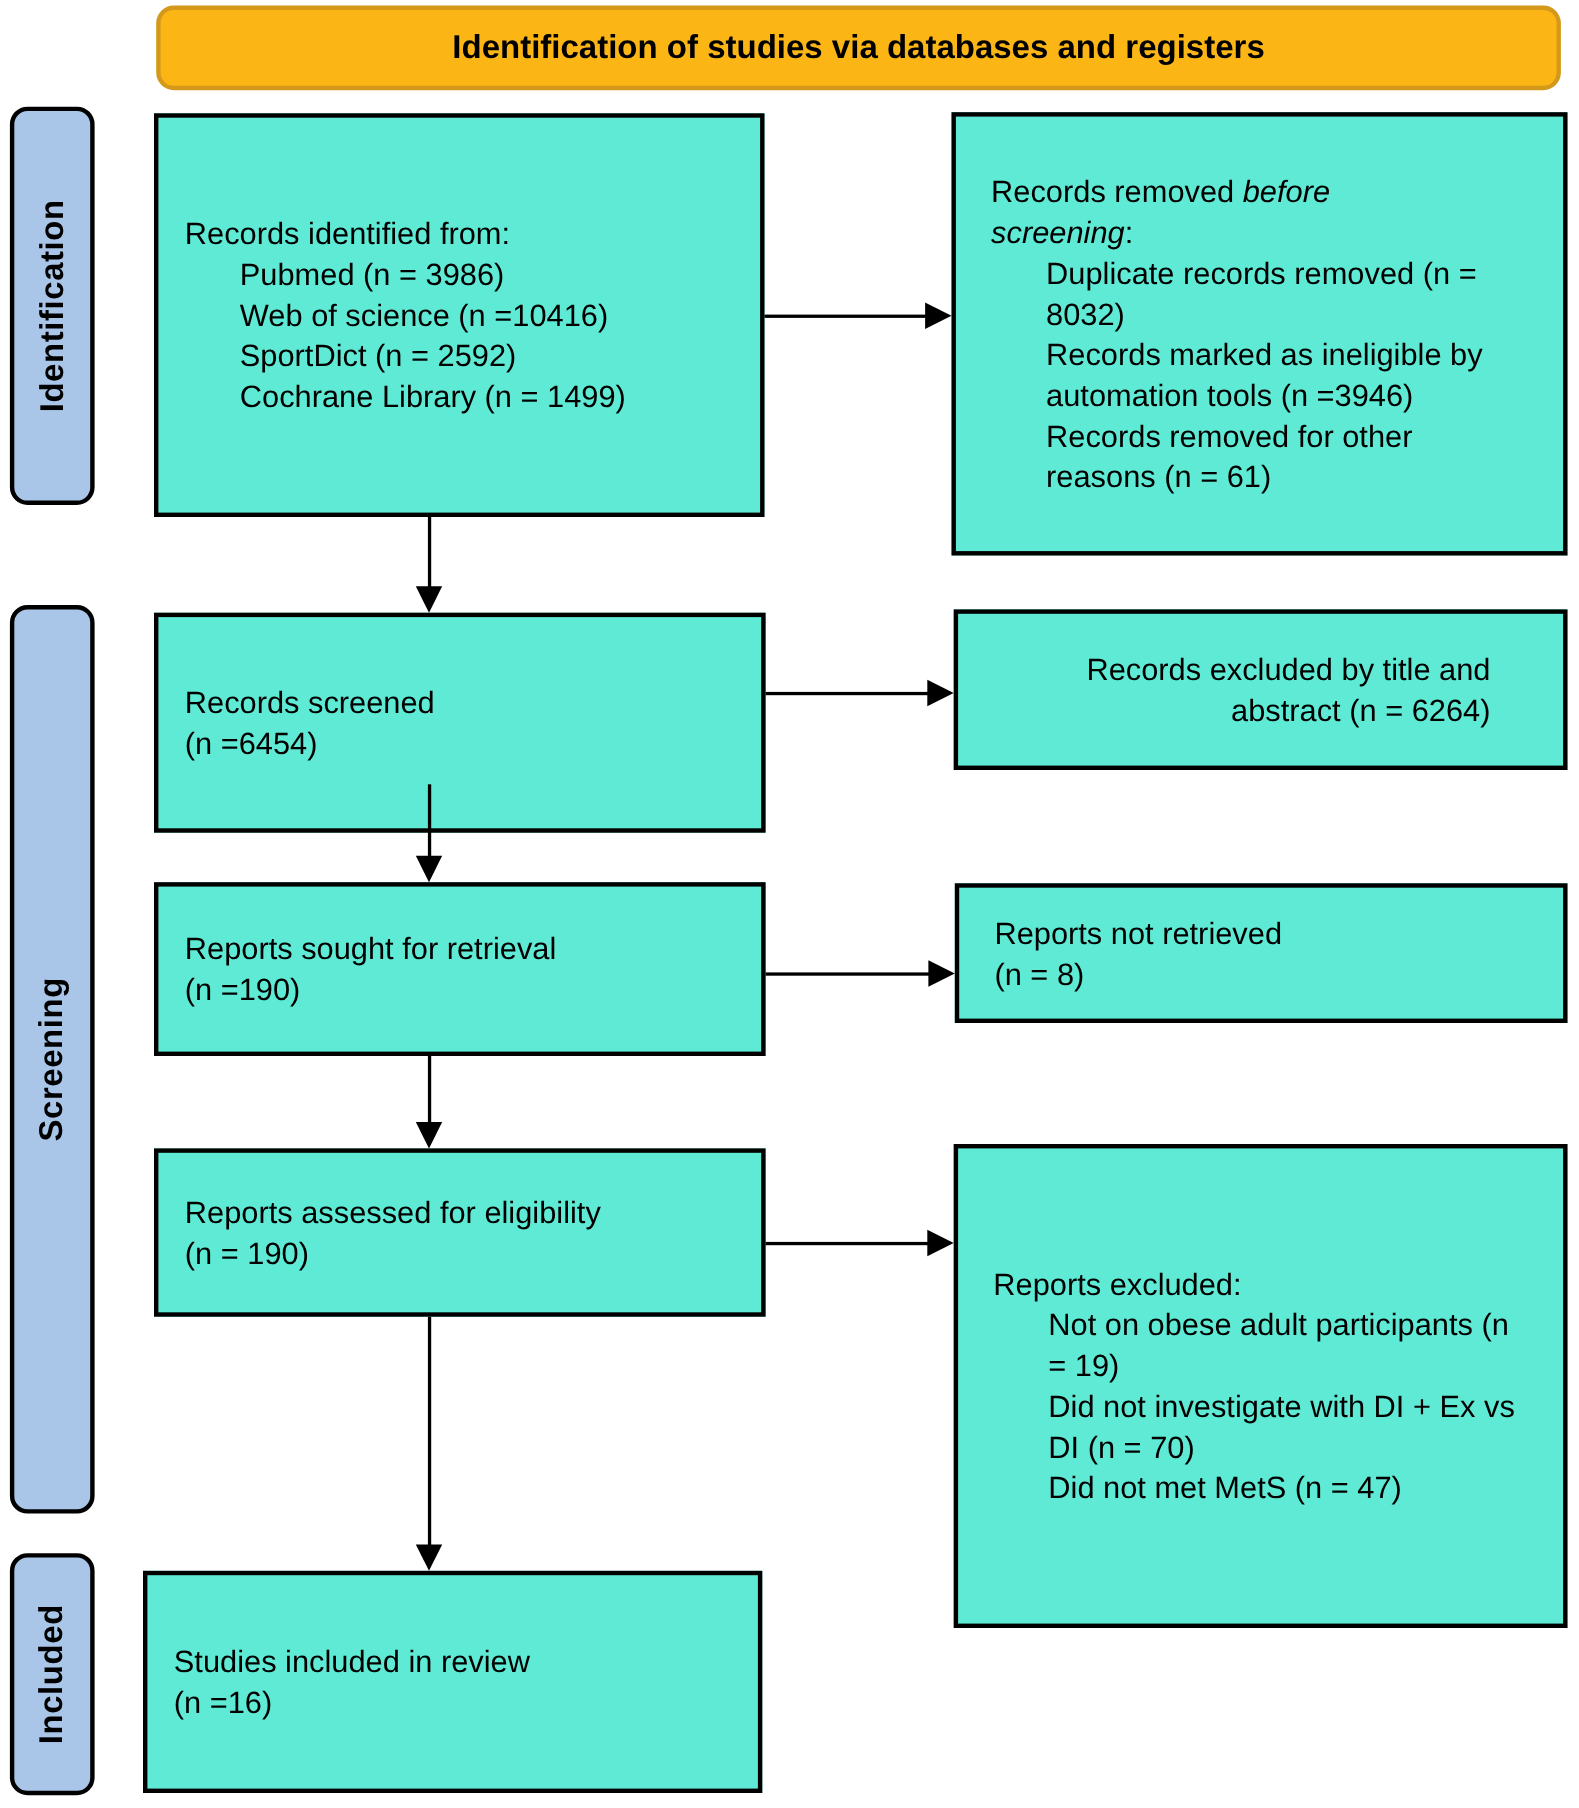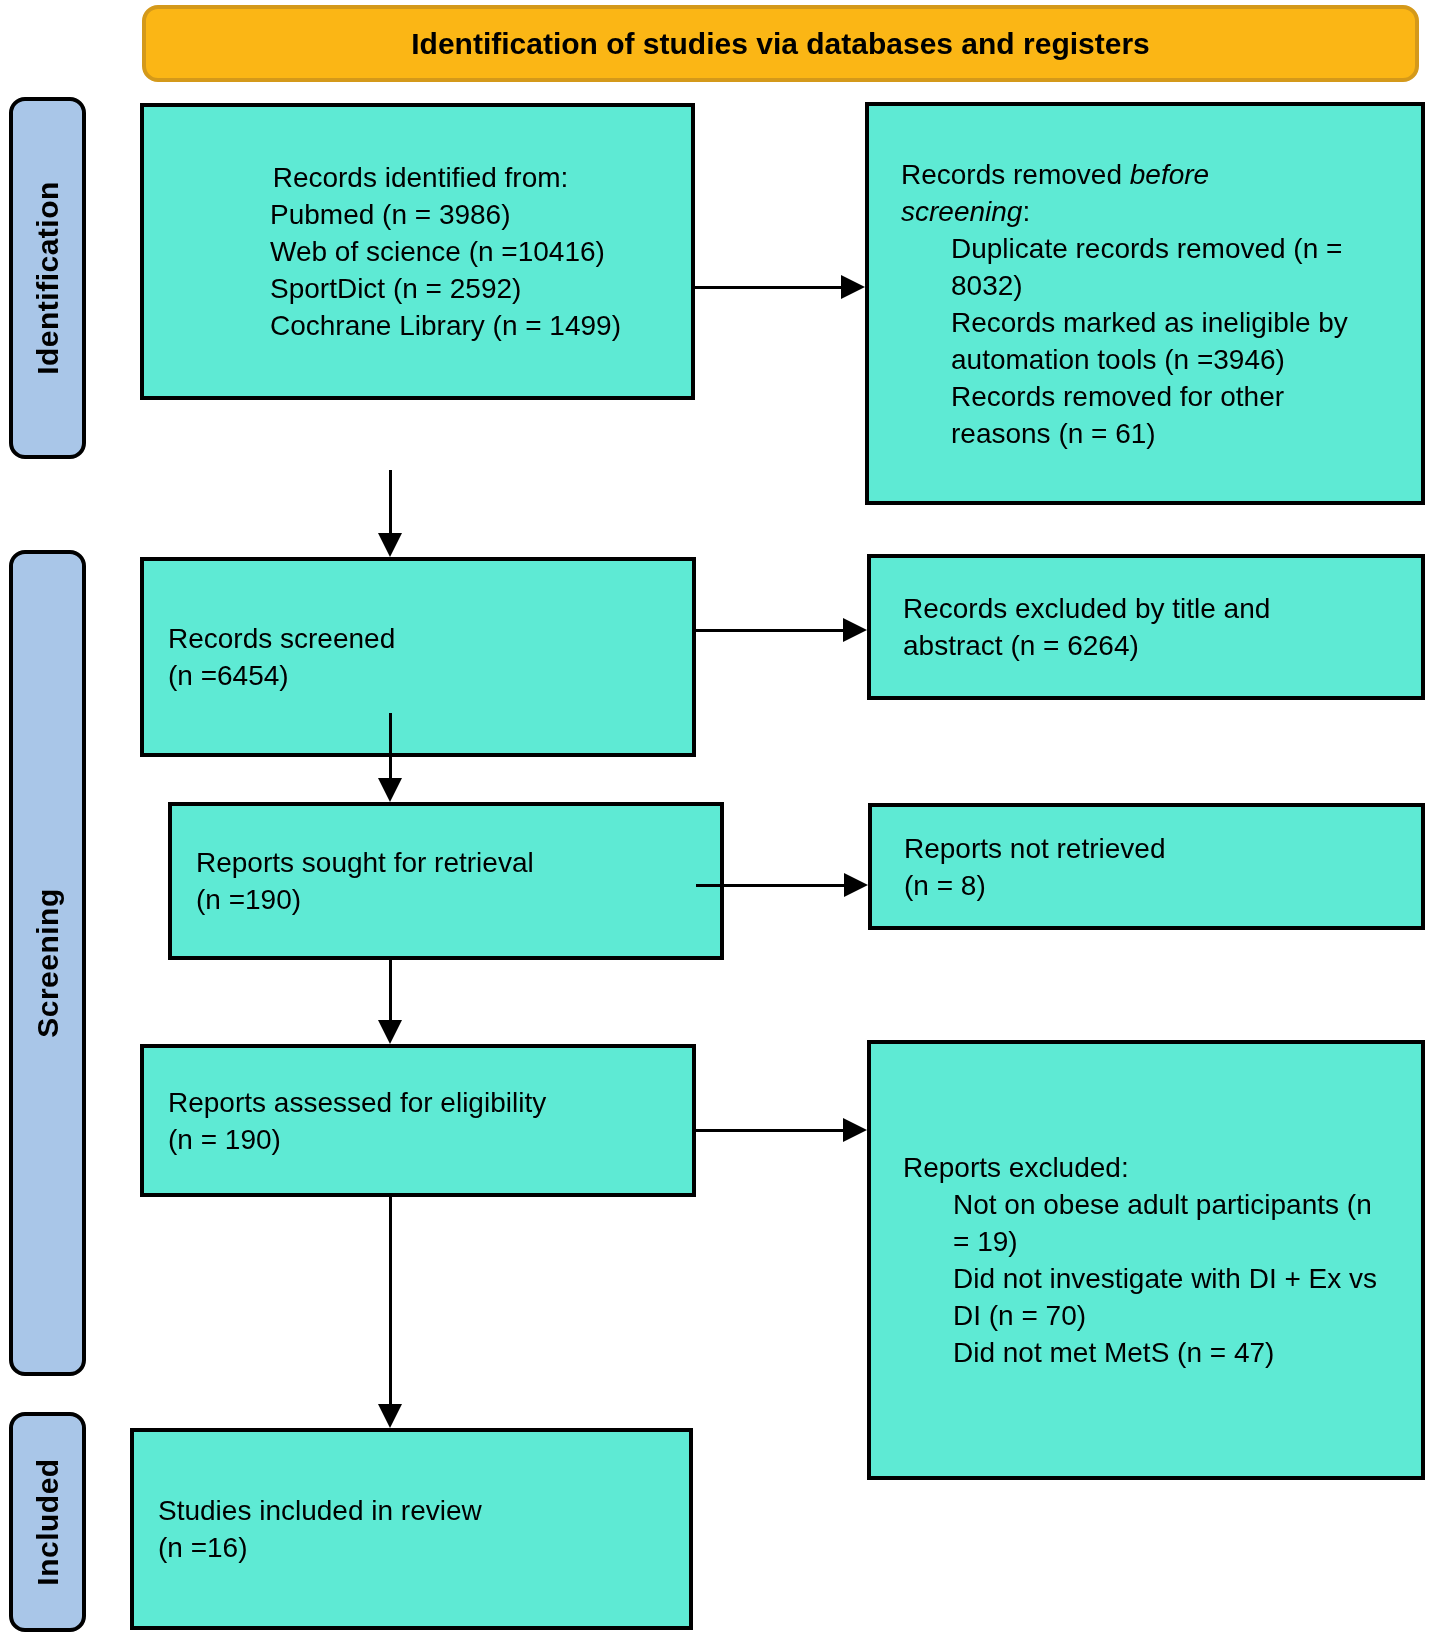--- a/index.html
+++ b/index.html
@@ -31,21 +31,21 @@
     font-weight:bold;font-size:30px;letter-spacing:0.5px;
   }
   .pbox{
     position:absolute;background:#5eead4;border:4px solid var(--line-color);
     box-sizing:border-box;display:flex;flex-direction:column;justify-content:center;
     font-size:28px;line-height:37px;padding:6px 18px 6px 24px;
   }
   .pbox.wide-pad{padding-left:32px;}
   .sublist > div{margin-left:50px;}
   .maxw430{max-width:434px;}
-  .maxw450{max-width:452px;}
+  .maxw450{max-width:452px;text-align:right;}
   .shaft-v{position:absolute;width:3px;background:var(--line-color);}
   .head-v{position:absolute;width:0;height:0;
     border-left:12px solid transparent;border-right:12px solid transparent;
     border-top:24px solid var(--line-color);}
   .shaft-h{position:absolute;height:3px;background:var(--line-color);}
   .head-h{position:absolute;width:0;height:0;
     border-top:12px solid transparent;border-bottom:12px solid transparent;
     border-left:24px solid var(--line-color);}
 </style>
 </head>
@@ -60,21 +60,21 @@
   <div class="stage" style="top:97px;height:362px;">
     <span>Identification</span>
   </div>
   <div class="stage" style="top:550px;height:826px;">
     <span>Screening</span>
   </div>
   <div class="stage" style="top:1412px;height:220px;">
     <span>Included</span>
   </div>
 
-  <div class="pbox" style="left:140px;top:103px;width:555px;height:297px;align-items:center;">
+  <div class="pbox" style="left:140px;top:103px;width:555px;height:367px;">
     <div>Records identified from:</div>
     <div class="sublist">
         <div>Pubmed (n = 3986)</div>
         <div>Web of science (n =10416)</div>
         <div>SportDict (n = 2592)</div>
         <div>Cochrane Library (n = 1499)</div>
       </div>
   </div>
 
   <div class="pbox wide-pad" style="left:865px;top:102px;width:560px;height:403px;">
@@ -88,21 +88,21 @@
 
   <div class="pbox" style="left:140px;top:557px;width:556px;height:200px;">
     <div>Records screened</div>
     <div>(n =6454)</div>
   </div>
 
   <div class="pbox wide-pad" style="left:867px;top:554px;width:558px;height:146px;">
     <div class="maxw450">Records excluded by title and abstract (n = 6264)</div>
   </div>
 
-  <div class="pbox" style="left:140px;top:802px;width:556px;height:158px;margin-left:28px;">
+  <div class="pbox" style="left:140px;top:802px;width:556px;height:158px;">
     <div>Reports sought for retrieval</div>
     <div>(n =190)</div>
   </div>
 
   <div class="pbox wide-pad" style="left:868px;top:803px;width:557px;height:127px;">
     <div>Reports not retrieved</div>
     <div>(n = 8)</div>
   </div>
 
   <div class="pbox" style="left:140px;top:1044px;width:556px;height:153px;">

